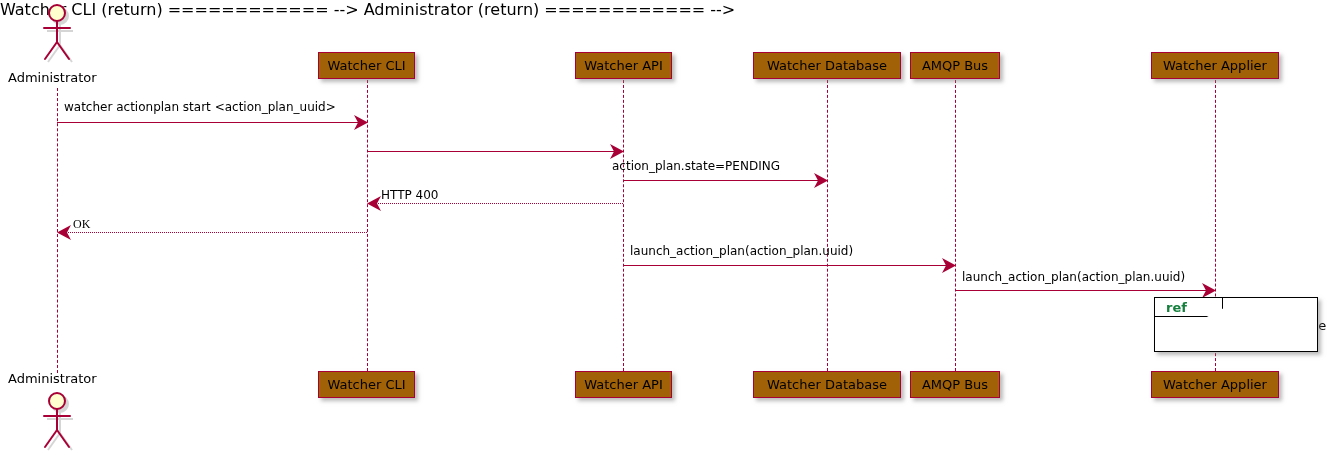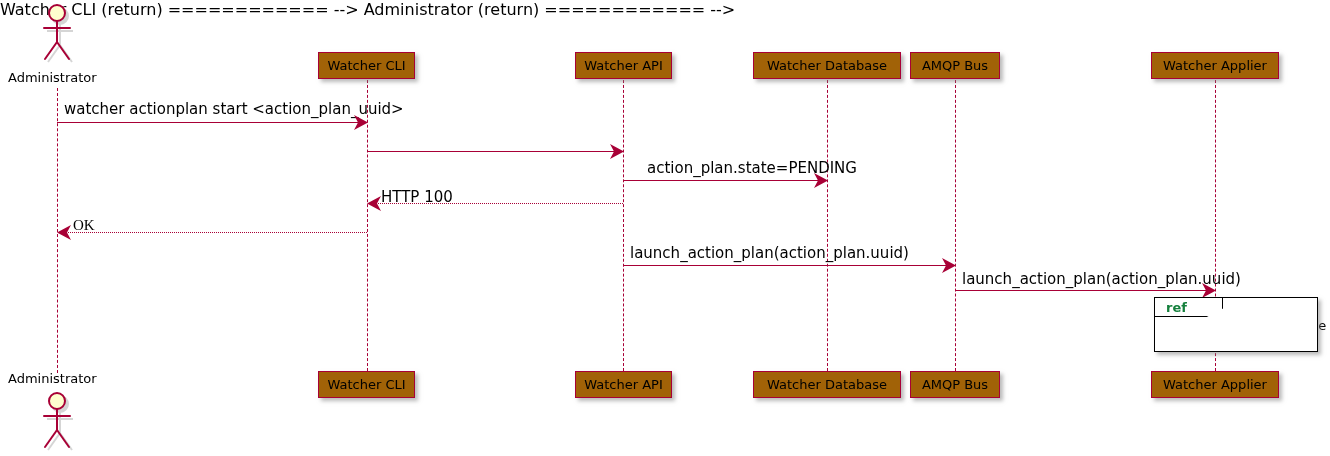--- a/index.html
+++ b/index.html
@@ -57,21 +57,21 @@
     position: absolute;
     height: 0;
     border-top: 1.5px solid #A80036;
     z-index: 3;
   }
   .msg-line.dotted {
     border-top: 1.5px dotted #A80036;
   }
   .msg-label {
     position: absolute;
-    font-size: 15px;
+    font-size: 12px;
     color: #000000;
     white-space: nowrap;
     z-index: 4;
   }
   .arrowhead {
     position: absolute;
     z-index: 5;
   }
   
   .ref-box {
@@ -167,28 +167,28 @@
     <path d="M0,0 L14,7.5 L0,15 L4,7.5 Z" fill="#A80036"></path>
   </svg>
 
   
   <div class="msg-line" style="left:367px; top:151px; width:249px;"></div>
   <svg class="arrowhead" style="left:610px; top:144px;" width="16" height="15" viewBox="0 0 16 15">
     <path d="M0,0 L14,7.5 L0,15 L4,7.5 Z" fill="#A80036"></path>
   </svg>
 
   
-  <div class="msg-label" style="left:647px; top:159px;">action_plan.state=PENDING</div>
+  <div class="msg-label" style="left:612px; top:159px;">action_plan.state=PENDING</div>
   <div class="msg-line" style="left:623px; top:180px; width:197px;"></div>
   <svg class="arrowhead" style="left:814px; top:173px;" width="16" height="15" viewBox="0 0 16 15">
     <path d="M0,0 L14,7.5 L0,15 L4,7.5 Z" fill="#A80036"></path>
   </svg>
 
    Watcher CLI (return) ============ --&gt;
-  <div class="msg-label" style="left:381px; top:188px;">HTTP 100</div>
+  <div class="msg-label" style="left:381px; top:188px;">HTTP 400</div>
   <div class="msg-line dotted" style="left:375px; top:203px; width:248px;"></div>
   <svg class="arrowhead" style="left:365px; top:196px;" width="16" height="15" viewBox="0 0 16 15">
     <path d="M16,0 L2,7.5 L16,15 L12,7.5 Z" fill="#A80036"></path>
   </svg>
 
    Administrator (return) ============ --&gt;
   <div class="msg-label" style="left:73px; top:217px;font-family:Liberation Serif, serif;">OK</div>
   <div class="msg-line dotted" style="left:66px; top:232px; width:301px;"></div>
   <svg class="arrowhead" style="left:55px; top:225px;" width="16" height="15" viewBox="0 0 16 15">
     <path d="M16,0 L2,7.5 L16,15 L12,7.5 Z" fill="#A80036"></path>

